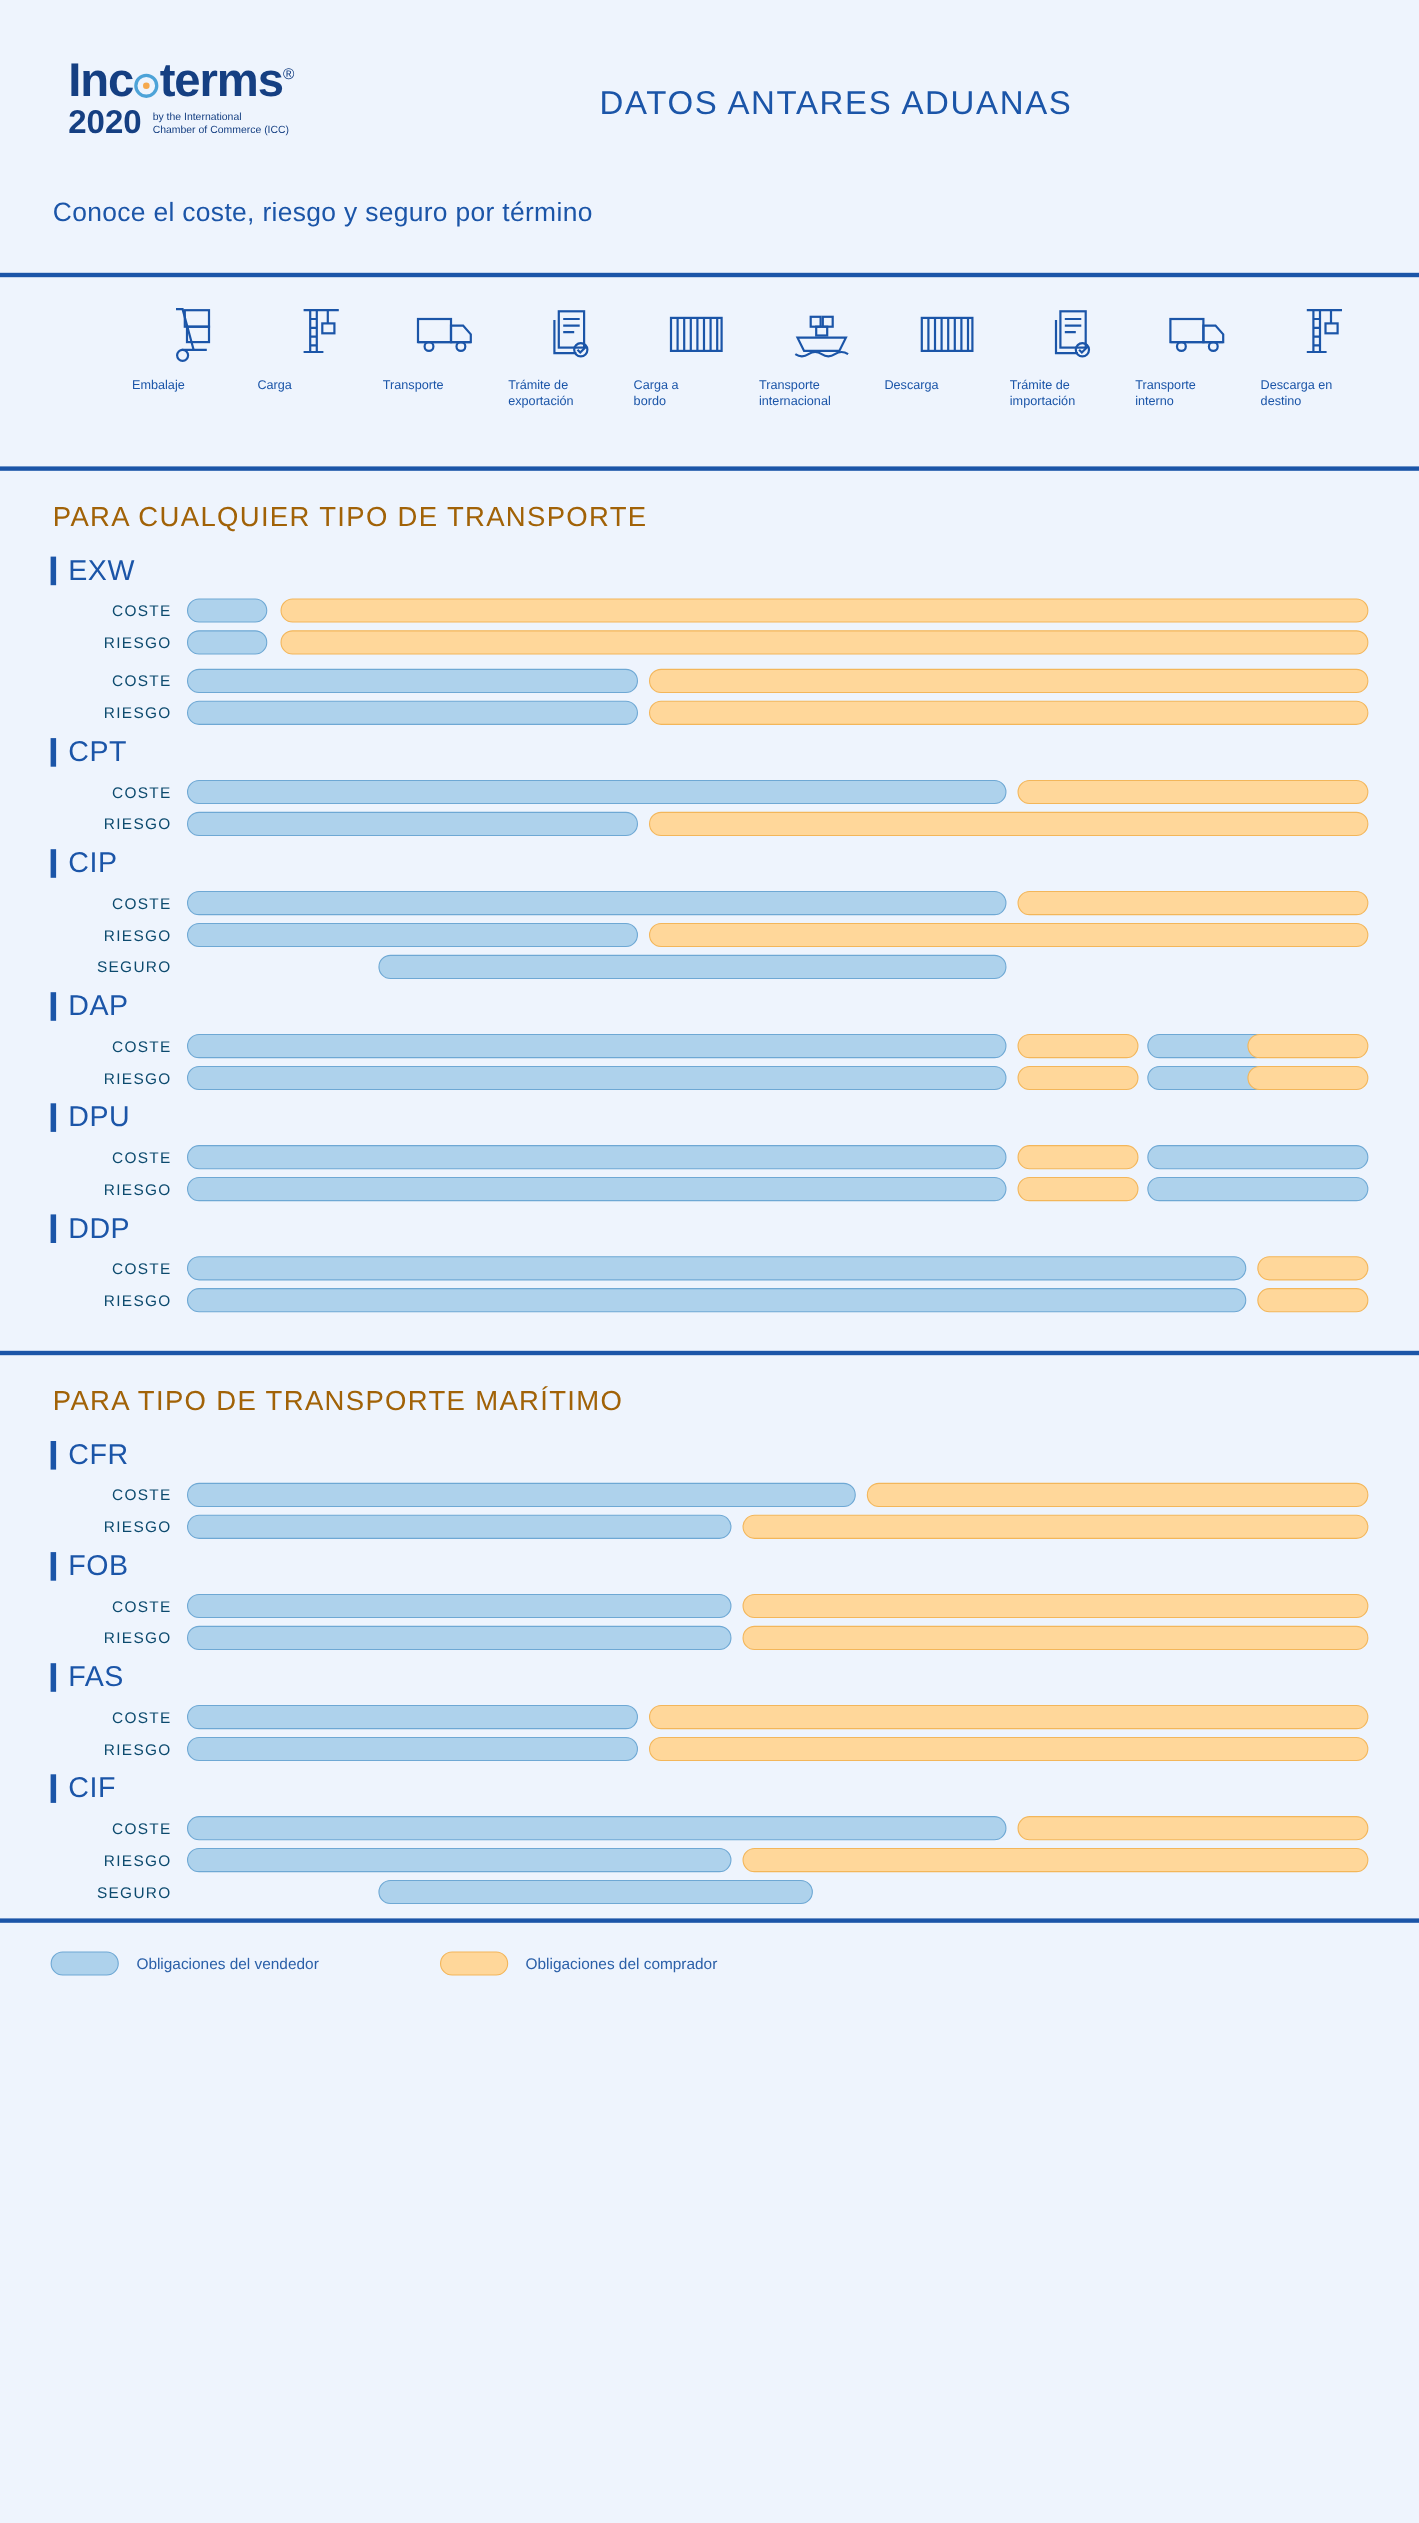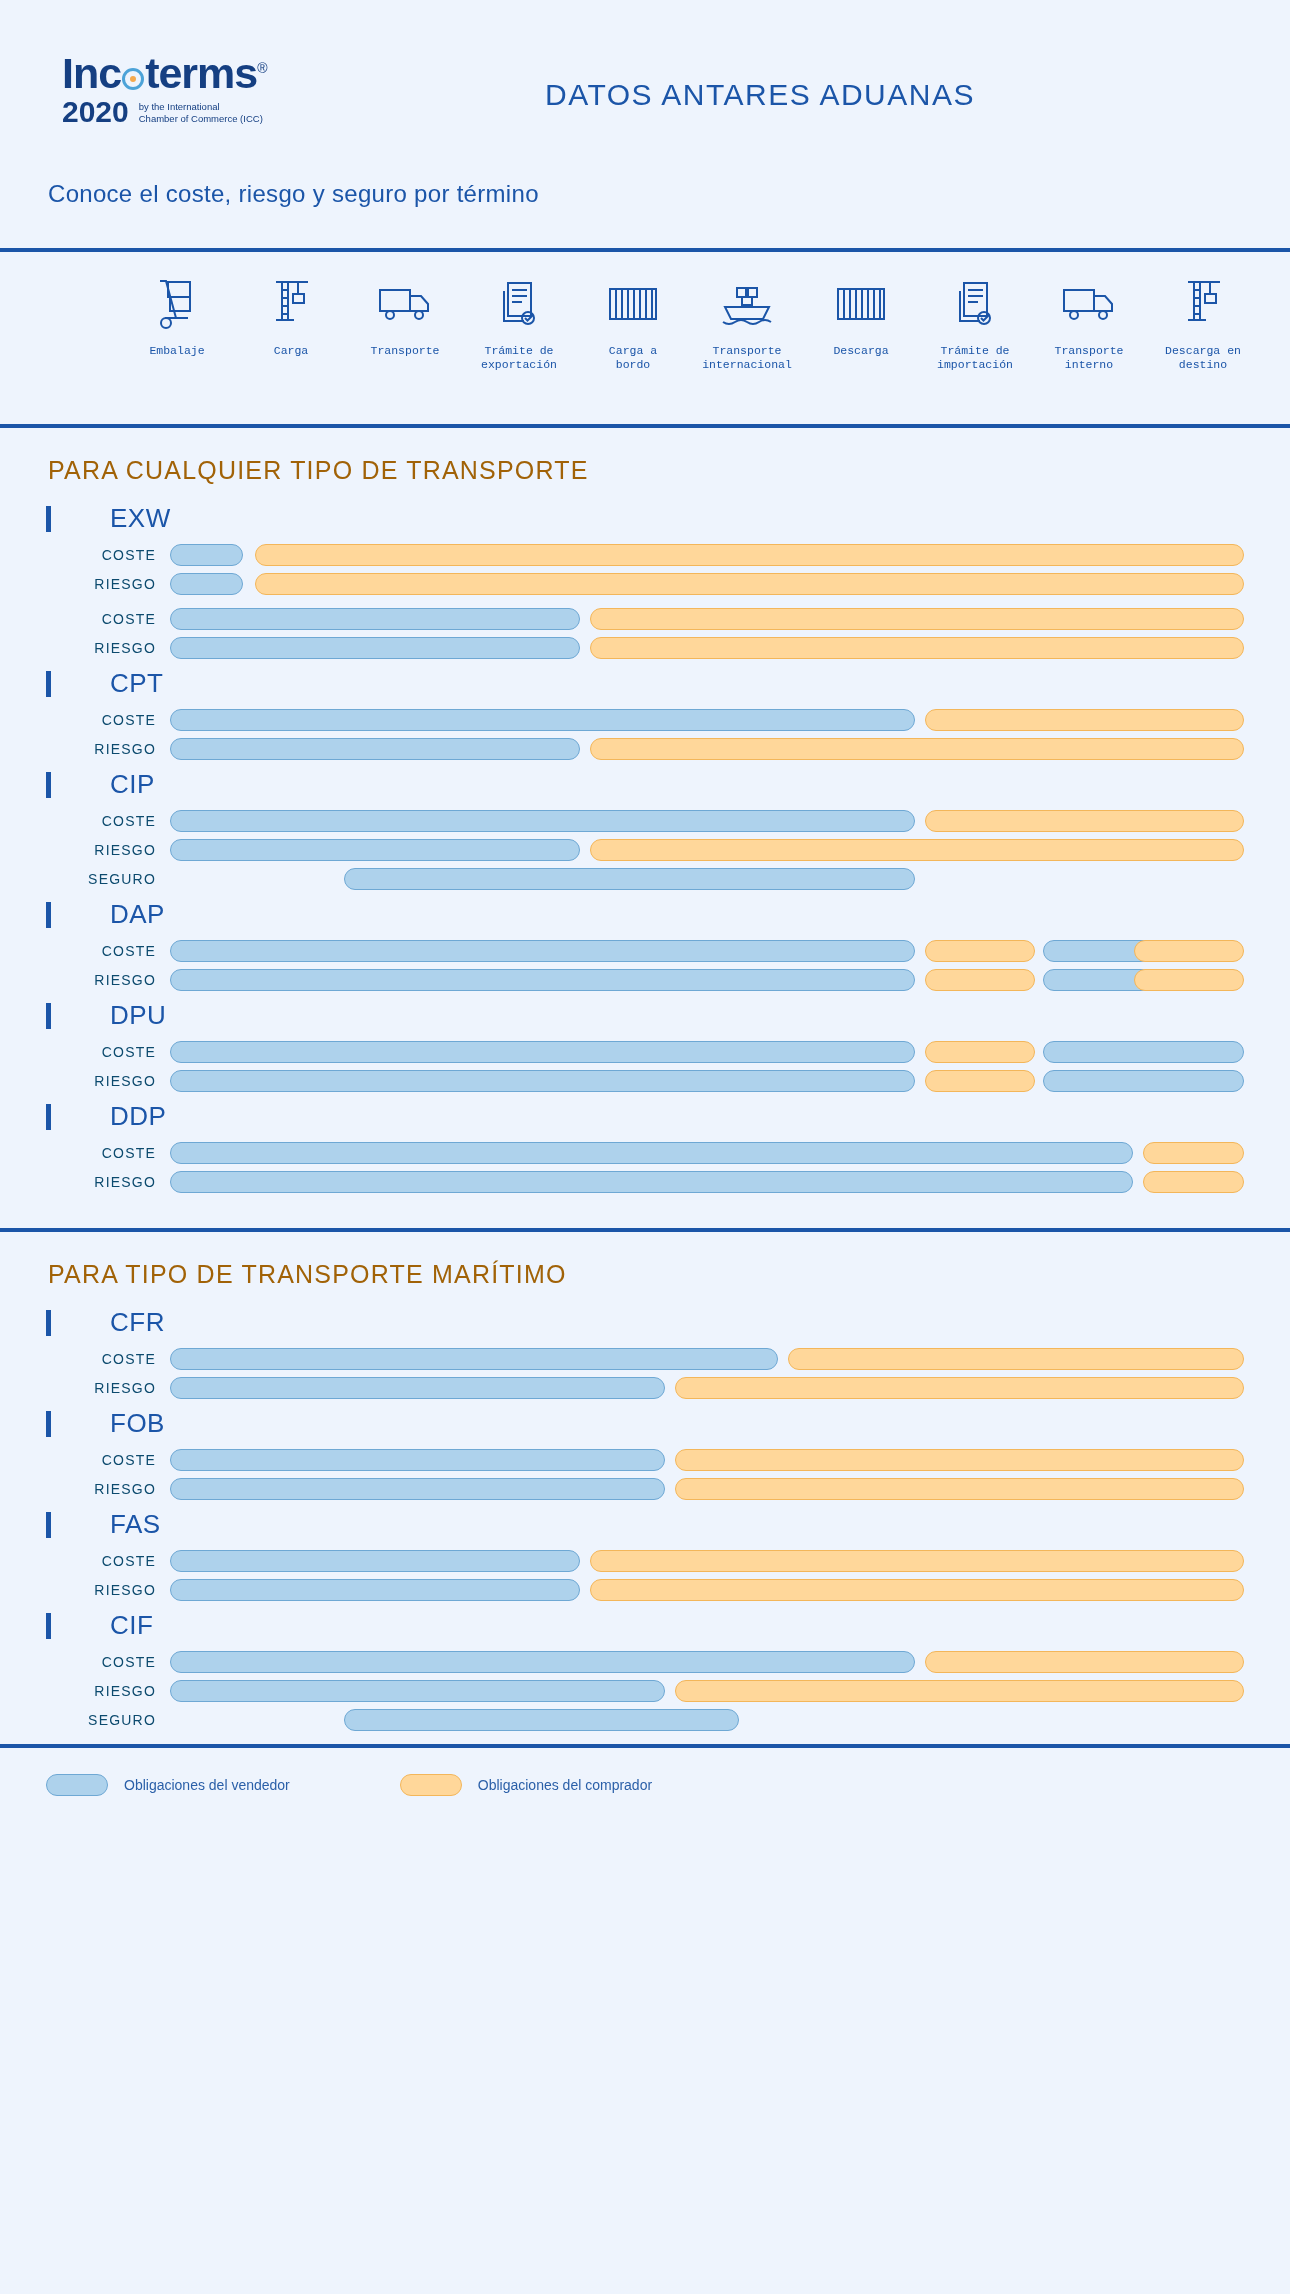--- a/index.html
+++ b/index.html
@@ -106,22 +106,21 @@
 
   
   .stages {
     height: 172px;
     display: flex;
     align-items: flex-start;
     padding: 18px 26px 0 120px;
   }
   .stage {
     flex: 0 0 114px;
-    text-align: center;
-    font-family: Liberation Mono, monospace;
+    text-align: left;
   }
   .stage .ico {
     height: 68px;
     display: flex;
     align-items: center;
     justify-content: center;
   }
   .stage .lbl {
     font-size: 11.5px;
     color: #1b55a8;
@@ -139,21 +138,20 @@
     color: #a16207;
     margin: 0 0 18px 48px;
   }
 
   .term-block { margin-bottom: 6px; }
   .term-head {
     display: flex;
     align-items: center;
     margin-left: 46px;
     margin-bottom: 6px;
-    gap: 48px;
   }
   .term-bar {
     width: 5px;
     height: 26px;
     background: #1b55a8;
     margin-right: 11px;
   }
   .term-name {
     font-size: 26px;
     color: #1b55a8;

